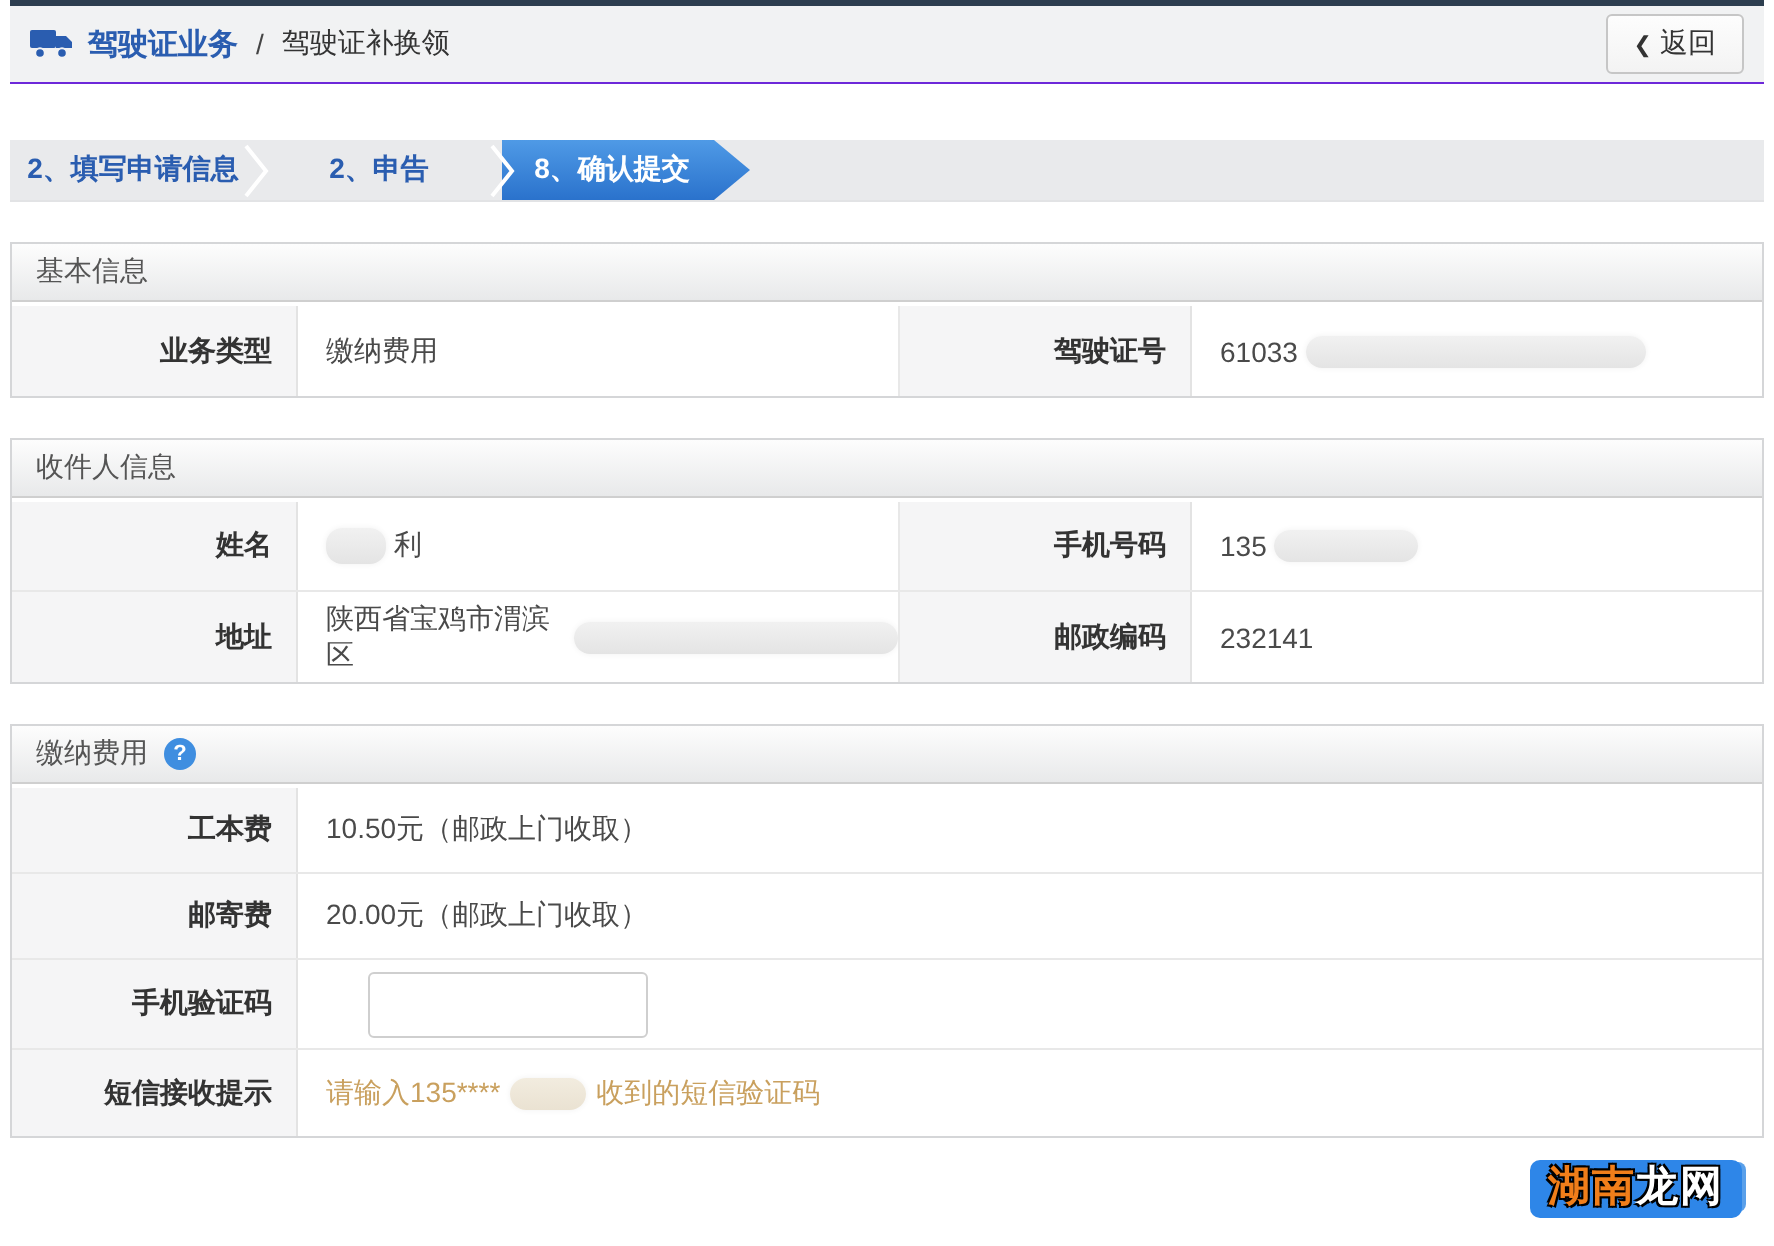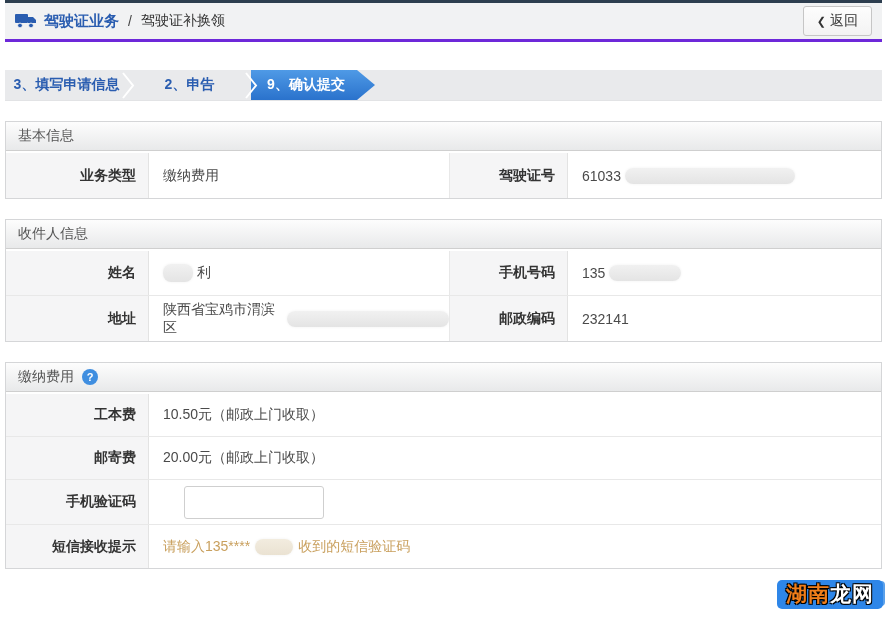--- a/index.html
+++ b/index.html
@@ -5,21 +5,21 @@
   * { box-sizing: border-box; margin: 0; padding: 0; }
   body { background: #fff; font-family: "Liberation Sans", "DejaVu Sans", sans-serif; }
   .page { position: relative; width: 887px; height: 623px; background: #fff; overflow: hidden; }
   .content { margin: 0 5px; }
 
   
   .top-line { height: 3px; background: #2d3e4f; }
 
   
   .header-bar {
-    height: 39px; background: #f1f2f3; border-bottom: 3px solid #6d28d9;
+    height: 39px; background: #f1f2f3; border-bottom: 1px solid #6d28d9;
     display: flex; align-items: center; justify-content: space-between; padding: 0 10px;
   }
   .header-title { display: flex; align-items: center; gap: 7px; }
   .truck-icon { display: inline-flex; }
   .title-primary { color: #2a5db0; font-weight: bold; font-size: 15px; }
   .title-sep { color: #444; font-size: 14px; margin: 0 2px; }
   .title-secondary { color: #333; font-size: 14px; }
   .back-btn {
     background: linear-gradient(180deg, #fdfdfd, #f3f3f3); border: 1px solid #c6c6c6;
     border-radius: 3px; padding: 5px 13px; font-size: 14px; color: #333;
@@ -59,21 +59,21 @@
   .cell-label {
     width: 143px; background: #f5f5f6; border-right: 1px solid #e3e3e3;
     display: flex; align-items: center; justify-content: flex-end;
     padding-right: 12px; font-size: 14px; font-weight: bold; color: #333;
   }
   .cell-value {
     display: flex; align-items: center; padding-left: 14px;
     font-size: 14px; color: #4a4a4a; background: #fff; gap: 4px;
   }
   .val-1 { width: 300px; }
-  .cell-label2 { width: 119px; border-left: 1px solid #e8e8e8; }
+  .cell-label2 { width: 147px; border-left: 1px solid #e8e8e8; }
   .val-2 { flex: 1; }
   .val-full { flex: 1; }
 
   
   .redact {
     display: inline-block; height: 16px; border-radius: 8px;
     background: linear-gradient(180deg, #f1f1f1, #e4e4e4);
     box-shadow: 0 0 3px rgba(0,0,0,0.06);
   }
   .rw-170 { width: 170px; } .rw-30 { width: 30px; height: 18px; }
@@ -92,21 +92,21 @@
     font-size: 14px; padding: 0 8px; color: #333; outline: none; background: #fff;
   }
   .get-code-btn {
     margin-left: 10px; height: 34px; padding: 0 15px;
     background: linear-gradient(180deg, #f8f8f8, #efefef); border: 1px solid #c6c6c6;
     border-radius: 3px; font-size: 14px; font-weight: bold; color: #333; cursor: pointer;
   }
   .hint-text { color: #c9a05e; font-size: 14px; display: inline-flex; align-items: center; gap: 5px; }
 
   
-  .watermark { position: absolute; right: 4px; bottom: 14px; display: flex; align-items: center; }
+  .watermark { position: absolute; right: 16px; bottom: 14px; display: flex; align-items: center; }
   .wm-ext {
     position: absolute; right: -2px; top: 1px; width: 26px; height: 25px;
     background: #5aa0ea; border-radius: 4px; z-index: 0;
   }
   .wm-ext::after {
     content: ""; position: absolute; right: 6px; top: 6px; width: 8px; height: 12px;
     border-left: 2px solid #fff; border-bottom: 2px solid #fff; transform: skewX(-12deg);
   }
   .wm-pill {
     position: relative; z-index: 1; background: #2e86e8; border-radius: 5px;
@@ -144,37 +144,37 @@
         <span class="title-secondary">驾驶证补换领</span>
       </div>
       <button class="back-btn">
         <span class="back-chevron">❮</span>
         <span>返回</span>
       </button>
     </div>
 
     <div class="steps-bar">
       <div class="step">
-        <span>3、填写申请信息</span>
+        <span>2、填写申请信息</span>
         <span class="step-sep">
           <svg width="14" height="27" viewBox="0 0 14 27">
               <polyline points="2,1 12,13.5 2,26" fill="none" stroke="#ffffff" stroke-width="2"></polyline>
             </svg>
         </span>
       </div>
       <div class="step">
         <span>2、申告</span>
         <span class="step-sep">
           <svg width="14" height="27" viewBox="0 0 14 27">
               <polyline points="2,1 12,13.5 2,26" fill="none" stroke="#ffffff" stroke-width="2"></polyline>
             </svg>
         </span>
       </div>
       <div class="step active">
-        <span>9、确认提交</span>
+        <span>8、确认提交</span>
       </div>
     </div>
 
     <div class="section">
       <div class="section-head">
         <span>基本信息</span>
       </div>
       <div class="section-gap"></div>
       <div class="row">
         <div class="cell-label">业务类型</div>

